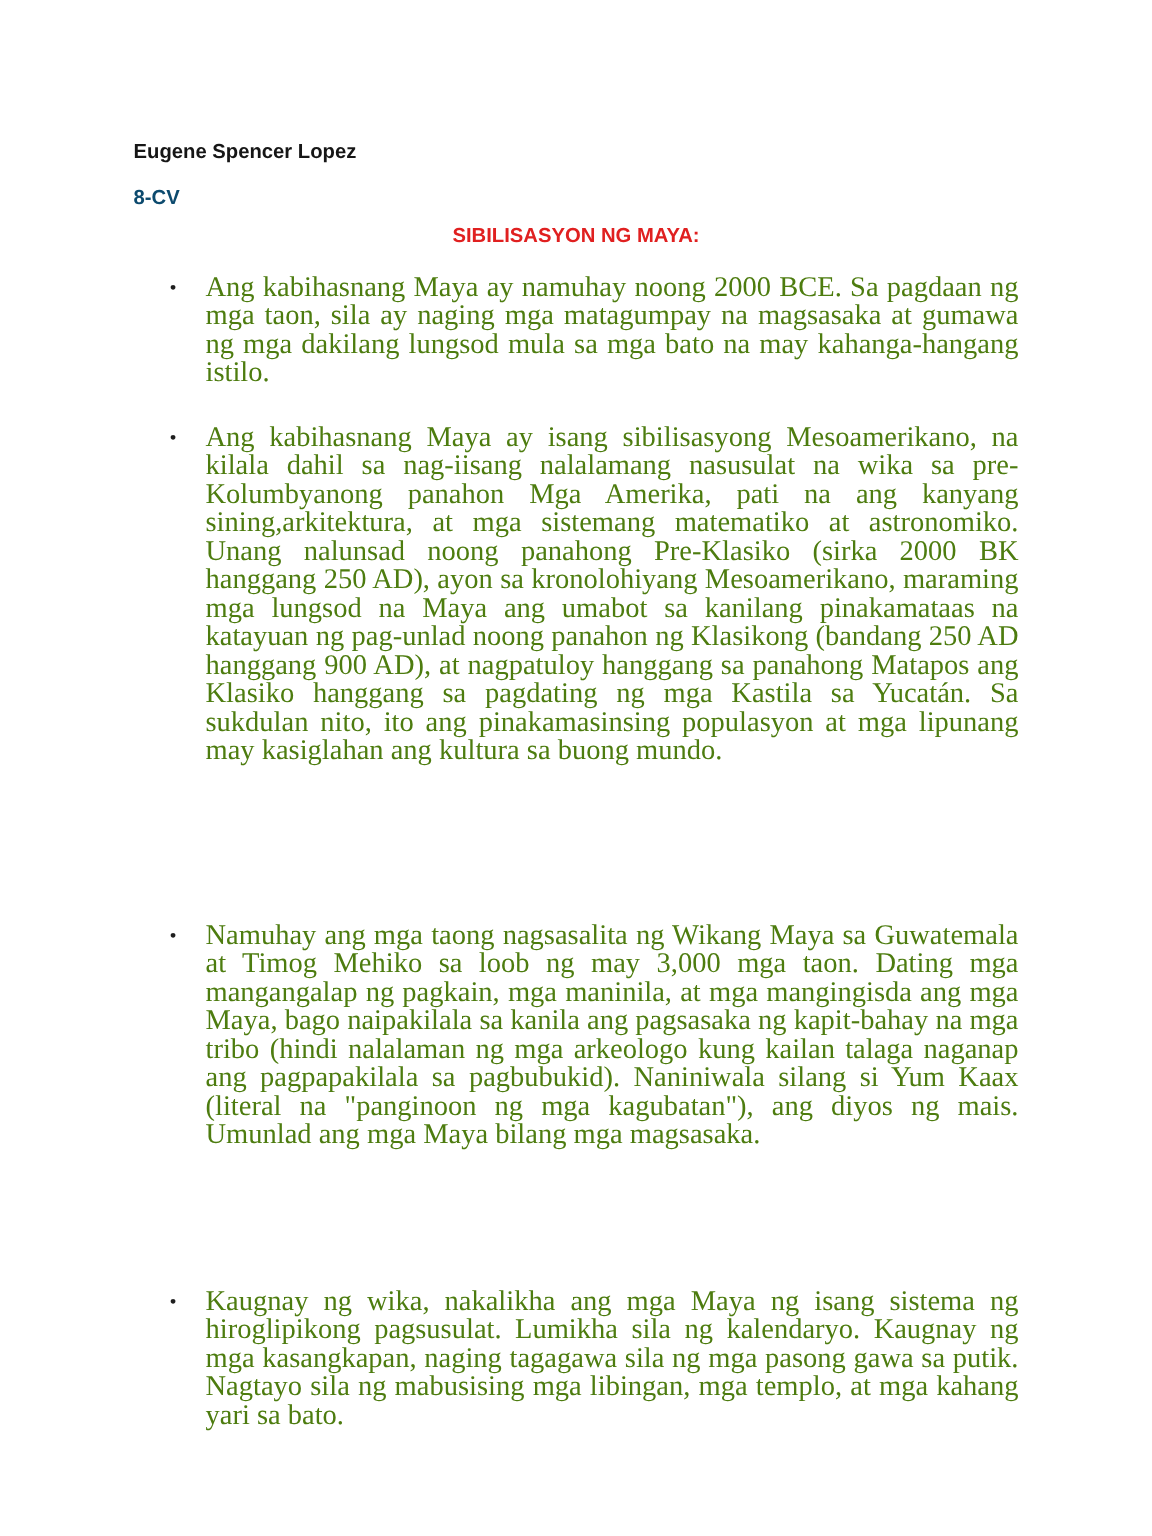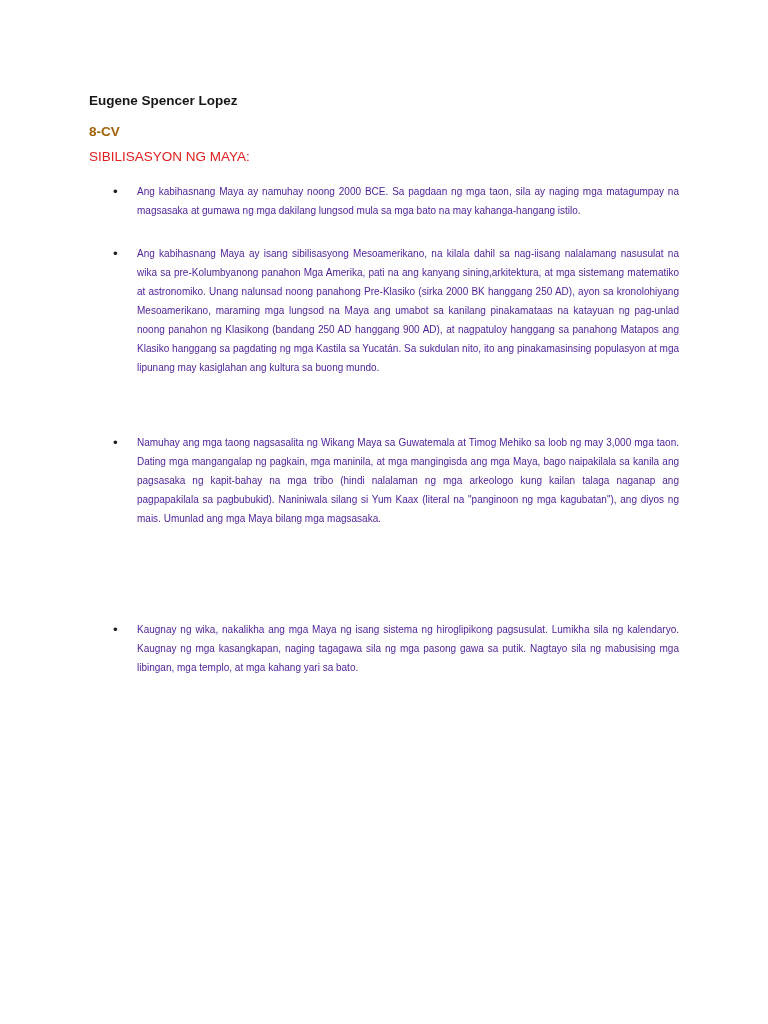--- a/index.html
+++ b/index.html
@@ -21,55 +21,56 @@
   .author {
     font-size: 13.5px;
     line-height: 19px;
     font-weight: bold;
     color: #161616;
   }
   .class-label {
     font-size: 13.5px;
     line-height: 19px;
     font-weight: bold;
-    color: #a16207;
+    color: #0c4a6e;
     margin-top: 12px;
   }
   .doc-title {
     font-size: 13.5px;
     line-height: 19px;
-    font-weight: normal;
+    font-weight: bold;
     color: #e02020;
-    text-align: left;
+    text-align: center;
     margin-top: 6px;
   }
   ul.bullet-list {
     list-style: none;
     margin: 16px 0 0 0;
     padding: 0;
   }
   ul.bullet-list li {
     position: relative;
     padding-left: 48px;
-    font-size: 10px;
+    font-size: 19px;
     line-height: 19px;
     text-align: justify;
-    color: #4c1d95;
+    color: #4d7c0f;
+    font-family: Liberation Serif, serif;
   }
   ul.bullet-list li::before {
     content: "\2022";
     position: absolute;
     left: 24px;
     top: 0;
     font-size: 13.5px;
     line-height: 19px;
     color: #1e1e1e;
   }
   li.gap-md  { margin-top: 24px; }
-  li.gap-lg  { margin-top: 56px; }
+  li.gap-lg  { margin-top: 104px; }
   li.gap-med { margin-top: 92px; }
 </style>
 </head>
 <body>
 
 <div class="page">
 
   <div class="author">Eugene Spencer Lopez</div>
 
   <div class="class-label">8-CV</div>

